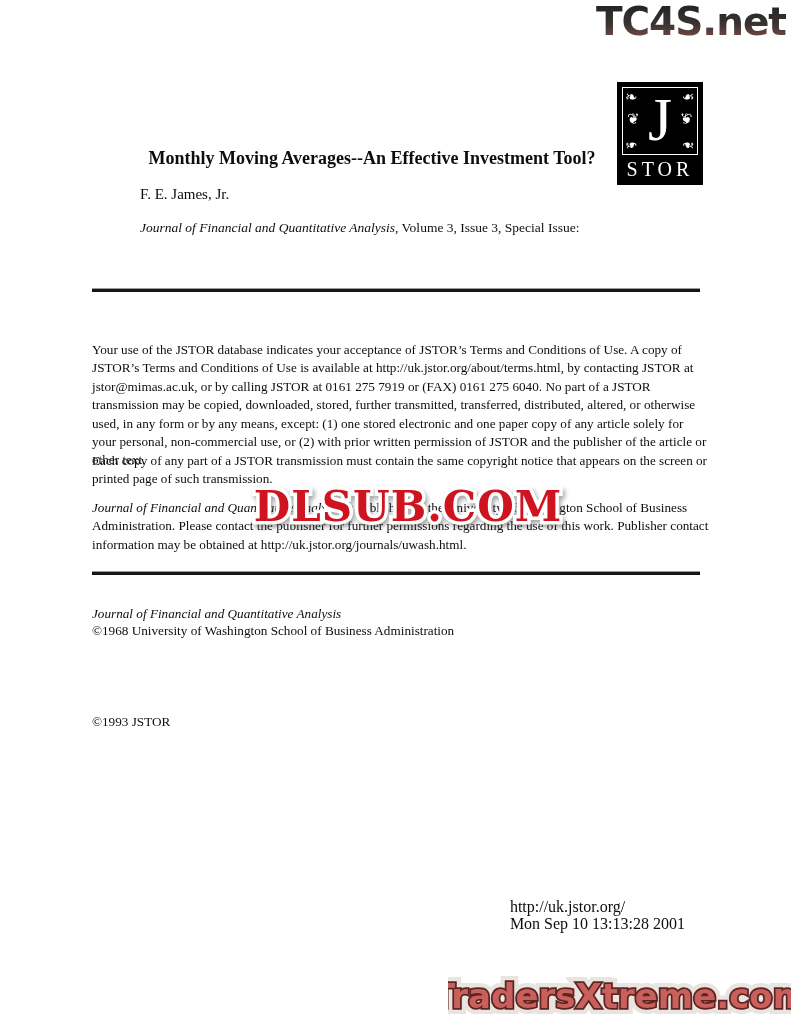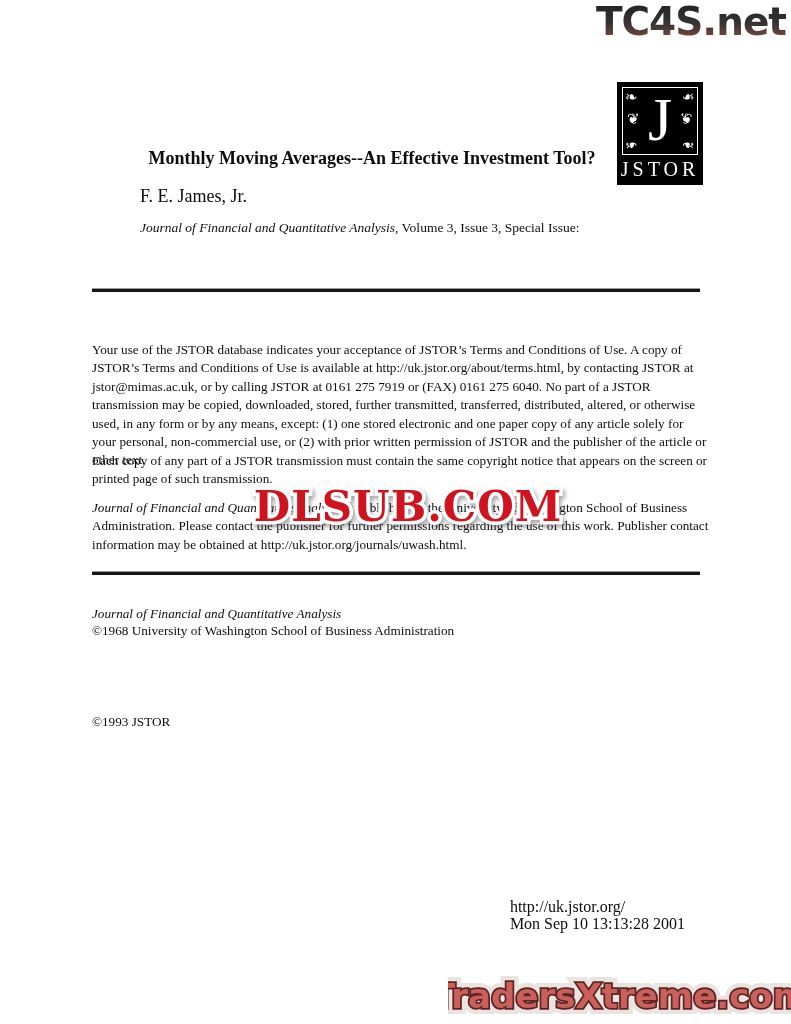--- a/index.html
+++ b/index.html
@@ -34,21 +34,21 @@
   .orn4 { right:2px; bottom:2px; transform:scale(-1,-1); }
   .orn5 { left:4px;  top:24px; }
   .orn6 { right:4px; top:24px; transform:scaleX(-1); }
   .logo-stor {
     position:absolute; left:0; right:0; bottom:4px; text-align:center;
     color:#fff; font-family:"Liberation Serif", serif; font-size:20px; letter-spacing:4px;
   }
 
   
   .title   { left:92px;  top:148px; width:560px; font-size:18px; font-weight:bold;text-align:center; }
-  .author  { left:140px; top:186px; font-size:18px; }
+  .author  { left:140px; top:186px; font-size:15px; }
   .citation{ left:140px; top:219px; width:565px; font-size:13.5px; line-height:18px; }
   .ital { font-style:italic; }
 
   
   .rule { left:92px; width:608px; height:3px; background:#161616; box-shadow:0 -1px 0 #9c9c9c; }
   .rule1 { top:289px; } .rule2 { top:572px; }
 
   
   .bodytext { font-size:13.2px; line-height:18.4px; width:618px; left:92px; }
   .para1 { top:341px; }
@@ -85,21 +85,21 @@
   <div class="abs jstor-logo">
     <div class="logo-art">
       <span class="orn orn1">❧</span>
       <span class="orn orn2">❧</span>
       <span class="orn orn3">❧</span>
       <span class="orn orn4">❧</span>
       <span class="orn orn5">❦</span>
       <span class="orn orn6">❦</span>
       <div class="logo-j">J</div>
     </div>
-    <div class="logo-stor">JSTOR</div>
+    <div class="logo-stor">STOR</div>
   </div>
 
   <div class="abs title">Monthly Moving Averages--An Effective Investment Tool?</div>
   <div class="abs author">F. E. James, Jr.</div>
   <div class="abs citation">
     <span class="ital">Journal of Financial and Quantitative Analysis</span><span>, Volume 3, Issue 3, Special Issue:</span>
   </div>
 
   <div class="abs rule rule1"></div>
 

